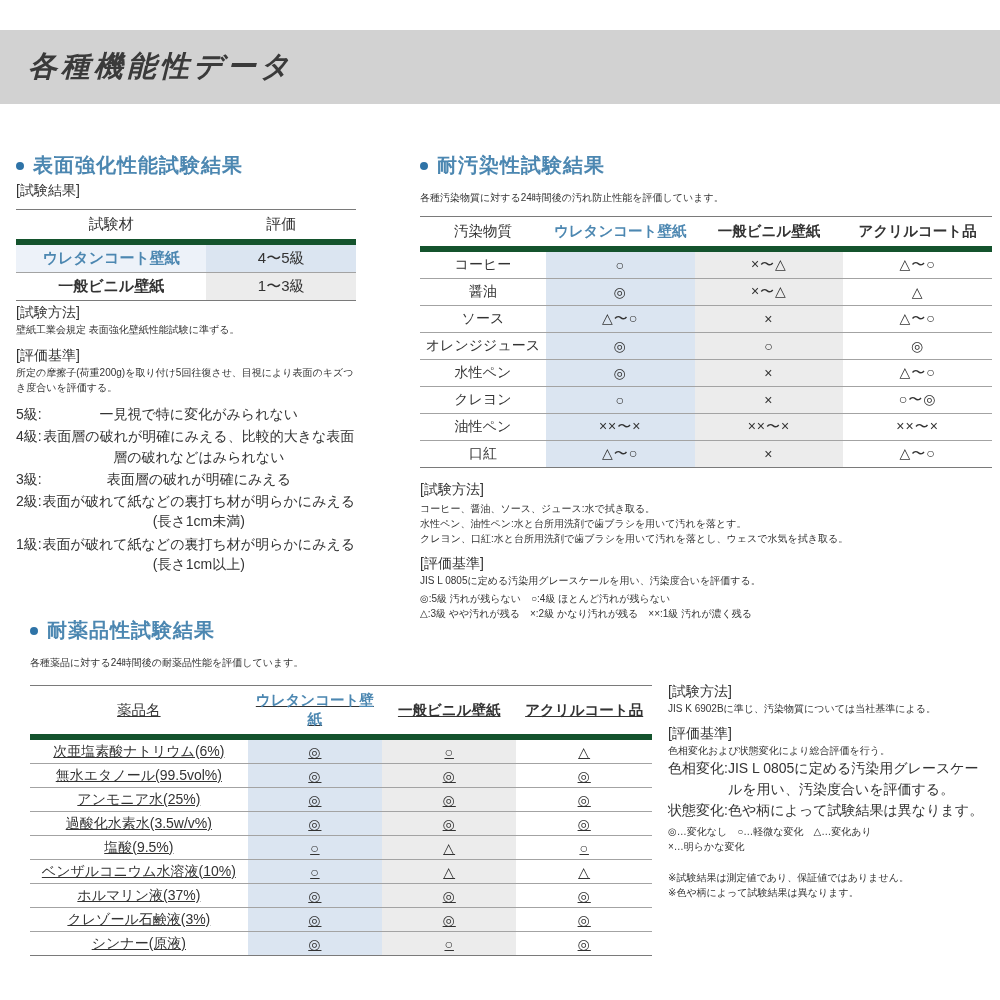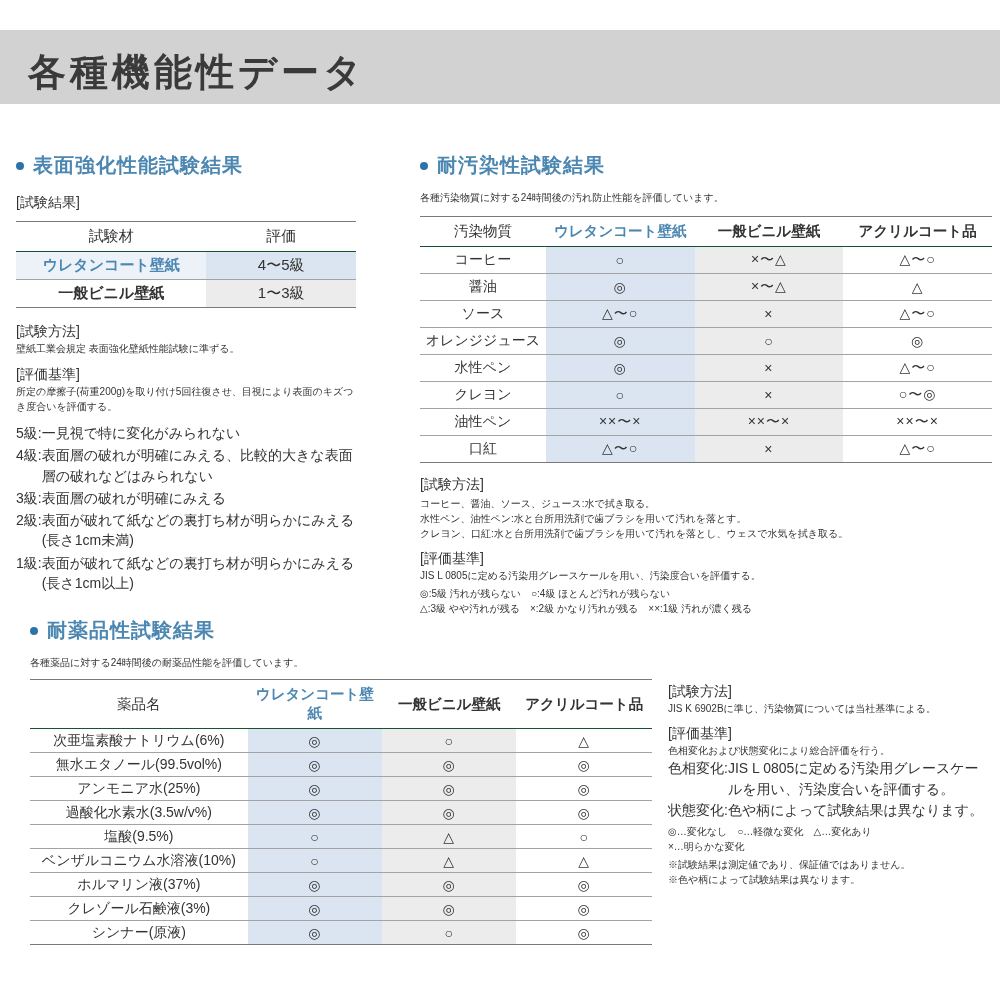--- a/index.html
+++ b/index.html
@@ -2,77 +2,77 @@
 <html><head>
 <meta charset="utf-8">
 <style>
   * { box-sizing: border-box; margin: 0; padding: 0; }
   html,body { background:#fff; }
   body { font-family:"Liberation Sans","DejaVu Sans",sans-serif; color:#333; }
   .page { position:relative; width:1000px; height:1000px; background:#fff; overflow:hidden; }
 
   
   .band { position:absolute; top:30px; left:0; width:1000px; height:74px; background:#d2d2d2; }
-  .band h1 { font-size:38px; font-weight:bold; color:#3a3a3a; letter-spacing:4px; padding:17px 0 0 28px; }
+  .band h1 { font-size:29px; font-weight:bold; color:#3a3a3a; letter-spacing:4px; padding:17px 0 0 28px;font-style:italic; }
 
   
   .sec-head { display:flex; align-items:center; gap:9px; color:#4c87b1; font-size:20px; font-weight:bold; letter-spacing:1px; }
   .ring { flex:0 0 auto; width:8px; height:8px; border:4.5px solid #2e73a7; border-radius:50%; background:#fff; }
 
   .bracket { font-size:14px; color:#333; }
   .body-text { font-size:10px; line-height:1.5; color:#333; }
 
   
   table.tbl { border-collapse:collapse; width:100%; table-layout:fixed; }
   .tbl th, .tbl td { font-weight:normal; text-align:center; padding:3px 2px; color:#333; }
-  .tbl thead tr { border-top:1px solid #7a7a7a; border-bottom:1px solid #14532d; }
+  .tbl thead tr { border-top:1px solid #7a7a7a; border-bottom:6px solid #14532d; }
   .tbl tbody tr { border-bottom:1px solid #a3a3a3; }
   .tbl tbody tr:last-child { border-bottom:1px solid #7a7a7a; }
   .t-blue { color:#4c87b1 !important; font-weight:bold !important; }
   .bold { font-weight:bold !important; }
   .c-blue { background:#dbe5f1; }
   .c-blue-light { background:#edf2f9; }
   .c-gray { background:#ececec; }
   .sym { color:#4c4c4c; letter-spacing:1px; }
 
   
   .sec1 { position:absolute; left:16px; top:152px; width:340px; }
-  .sec1 .bracket { margin-top:15px; }
+  .sec1 .bracket { margin-top:3px; }
   .sec1 table { margin-top:9px; font-size:15px; }
   .sec1 th { font-size:15px; padding:5px 2px; }
   .sec1 td { padding:4px 2px; }
   .grades { margin-top:9px; }
-  .grade { display:flex; font-size:14px; line-height:1.45; margin-top:2px; }
+  .grade { display:flex; font-size:14px; line-height:1.45; margin-top:2px;text-align:center; }
   .grade .g-label { flex:0 0 auto; white-space:nowrap; }
   .grade .g-text { flex:1 1 auto; }
 
   
   .sec2 { position:absolute; left:420px; top:152px; width:572px; }
   .sec2 .subtitle { margin-top:11px; }
   .sec2 table { margin-top:11px; font-size:14px; }
   .sec2 th { font-size:14.5px; padding:5px 2px; }
   .sec2 td { padding:4px 2px; }
   .sec2 .bracket { margin-top:13px; }
   .notes-lines { margin-top:2px; }
 
   
   .sec3 { position:absolute; left:30px; top:617px; width:962px; }
   .sec3 .subtitle { margin-top:11px; }
-  .sec3 .tbl-wrap { position:absolute; left:0; top:62px; width:622px; }
+  .sec3 .tbl-wrap { position:absolute; left:0; top:68px; width:622px;text-decoration:underline; }
   .sec3 table { font-size:14px; }
   .sec3 th { font-size:14.5px; padding:5px 2px; }
   .sec3 td { padding:2.5px 2px; }
   .sec3 .notes { position:absolute; left:638px; top:66px; width:324px; }
   .hang { display:flex; font-size:14px; line-height:1.5; }
   .hang .h-label { flex:0 0 auto; white-space:nowrap; }
   .hang .h-text { flex:1 1 auto; }
   .notes .bracket { margin-top:9px; }
   .notes .bracket:first-child { margin-top:0; }
   .legend { margin-top:3px; }
-  .star-notes { margin-top:4px;font-family:Liberation Mono, monospace; }
+  .star-notes { margin-top:16px; }
 </style>
 </head>
 <body>
 
 <div class="page">
 
   <div class="band">
     <h1>各種機能性データ</h1>
   </div>
 

